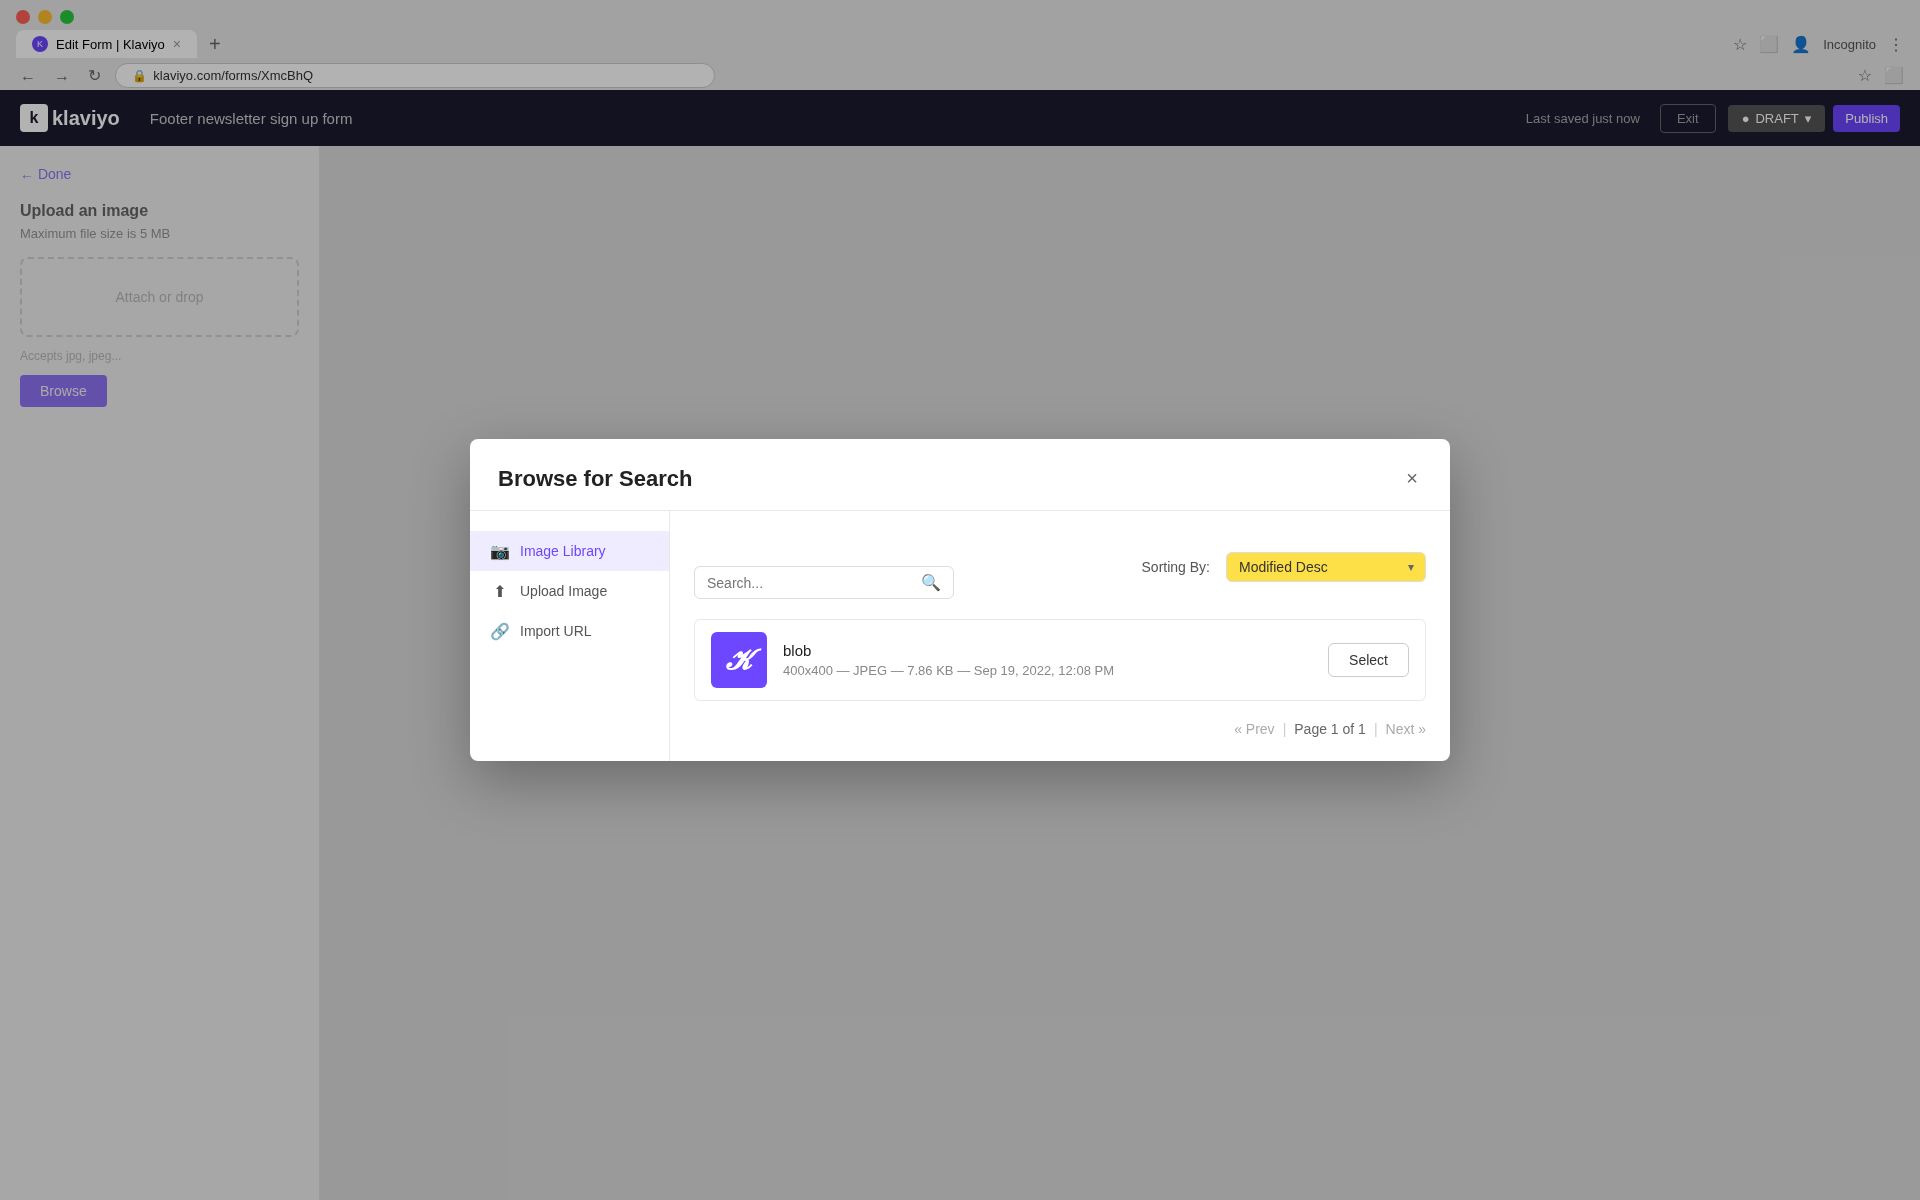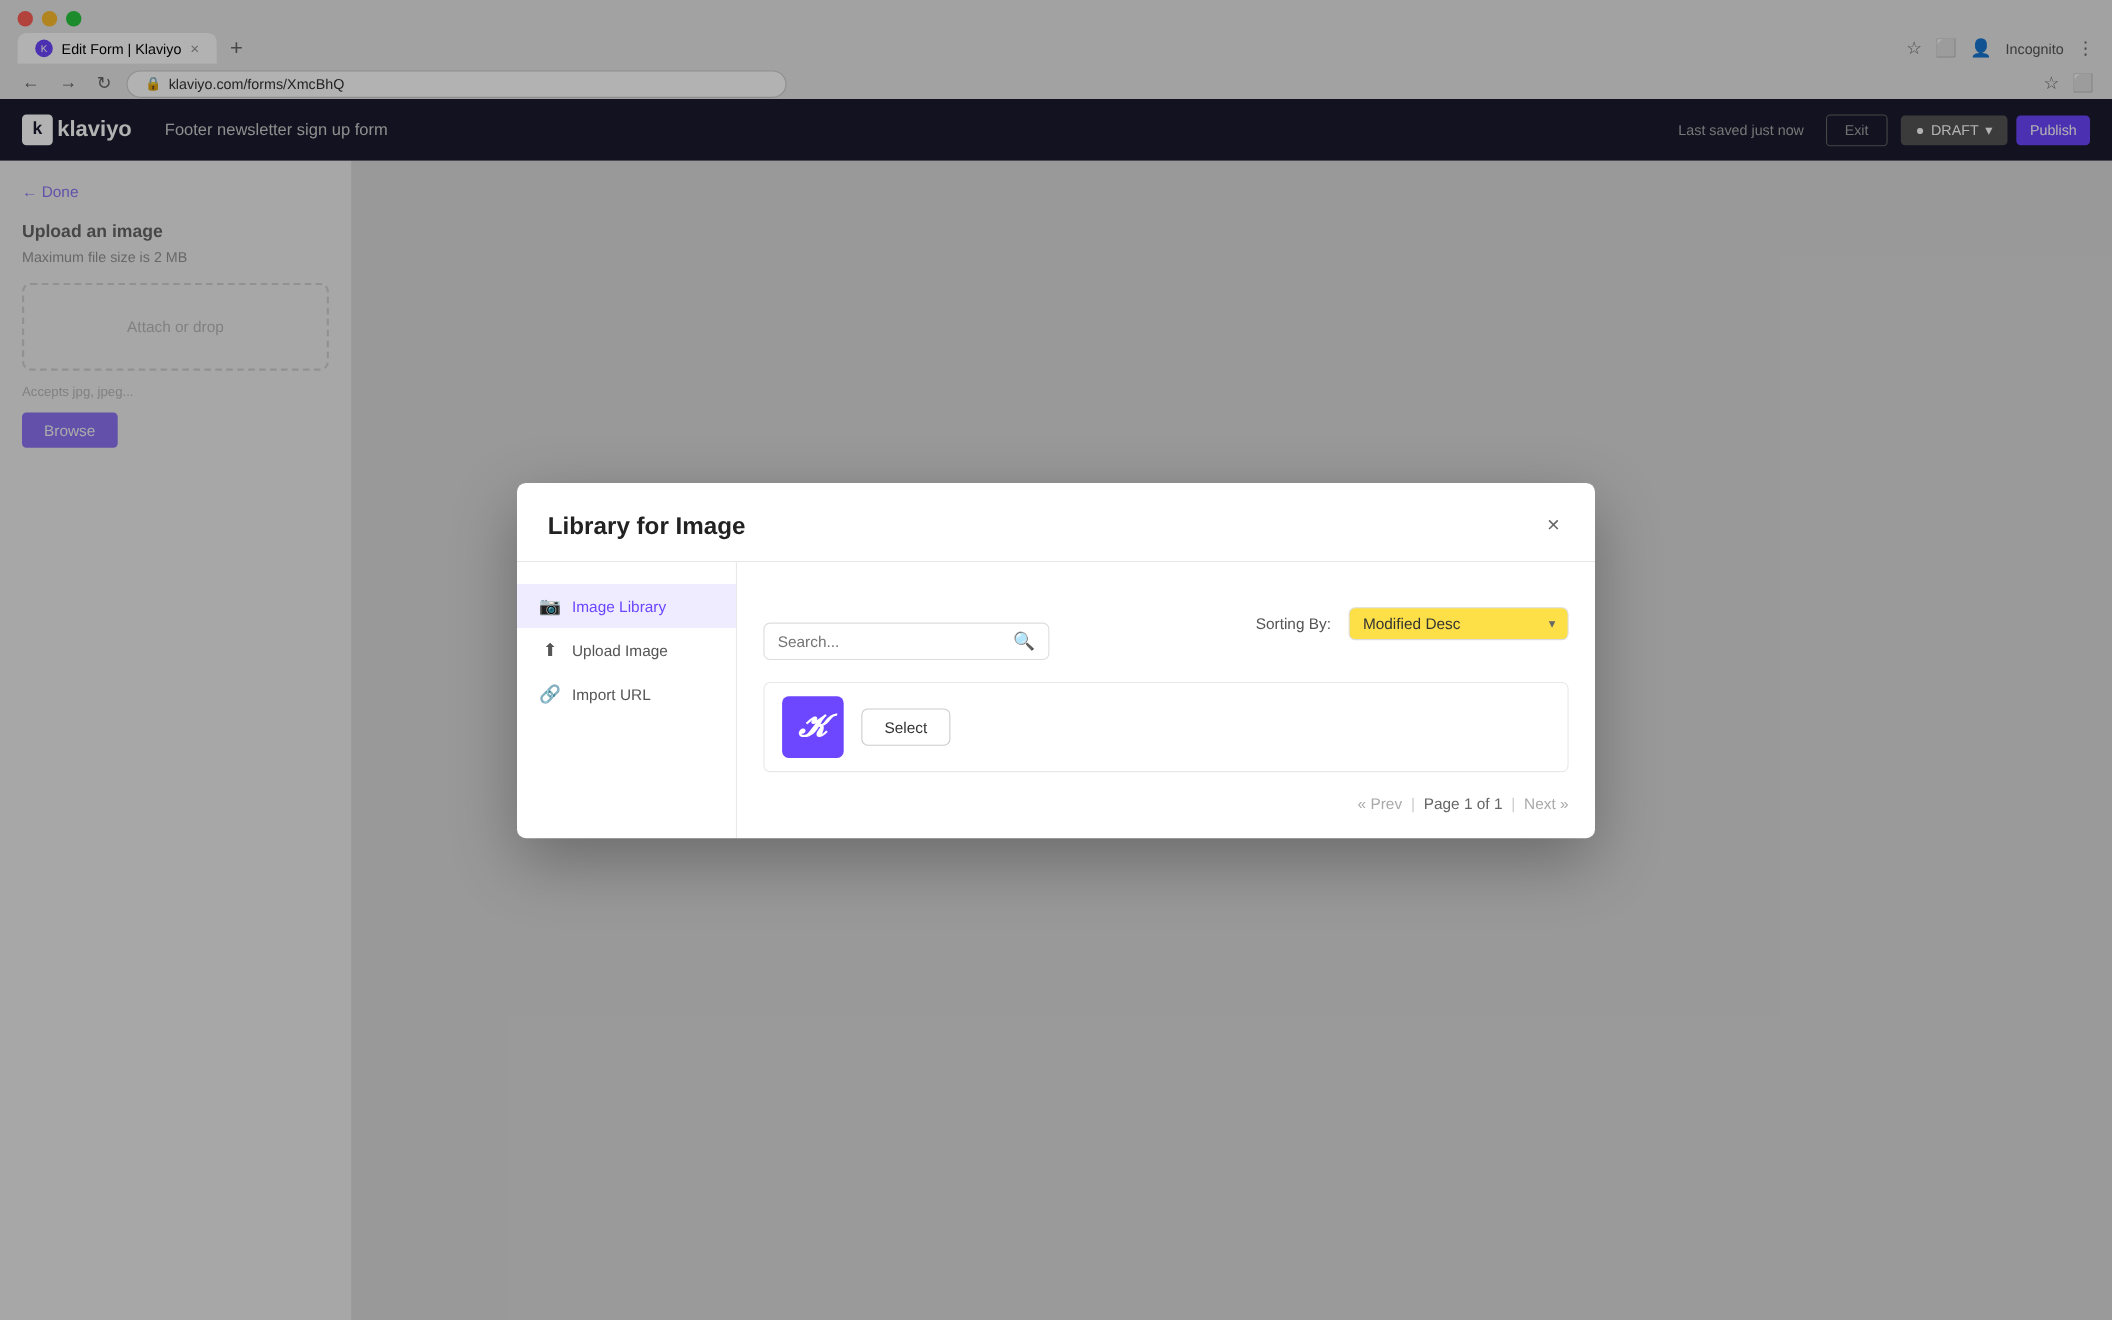--- a/index.html
+++ b/index.html
@@ -518,35 +518,35 @@
     <span>▾</span>
   </button>
   <button class="publish-btn">Publish</button>
 </div>
 
 <div class="app-main">
   <div class="left-panel">
     <div class="done-link">← Done</div>
     <div class="upload-section">
       <h3>Upload an image</h3>
-      <p>Maximum file size is 2 MB</p>
+      <p>Maximum file size is 5 MB</p>
       <div class="attach-box">
         <div>Attach or drop</div>
       </div>
       <div class="accepts-text">Accepts jpg, jpeg...</div>
       <button class="browse-btn">Browse</button>
     </div>
   </div>
 </div>
 
 <div class="modal-overlay">
   <div class="modal">
 
     <div class="modal-header">
-      <h2 class="modal-title">Library for Image</h2>
+      <h2 class="modal-title">Browse for Search</h2>
       <button class="modal-close">×</button>
     </div>
 
     <div class="modal-body">
 
       <div class="modal-sidebar">
         <div class="modal-nav-item active">
           <span class="nav-icon">📷</span>
           <span>Image Library</span>
         </div>
@@ -580,20 +580,24 @@
               </select>
             </div>
           </div>
         </div>
 
         <div class="image-list">
           <div class="image-item">
             <div class="image-thumb">
               <span class="thumb-icon">𝓚</span>
             </div>
+            <div class="image-info">
+              <div class="image-name">blob</div>
+              <div class="image-meta">400x400 — JPEG — 7.86 KB — Sep 19, 2022, 12:08 PM</div>
+            </div>
             <button class="select-btn">Select</button>
           </div>
         </div>
 
         <div class="pagination">
           <span class="page-link disabled">« Prev</span>
           <span class="page-separator">|</span>
           <span>Page 1 of 1</span>
           <span class="page-separator">|</span>
           <span class="page-link disabled">Next »</span>

